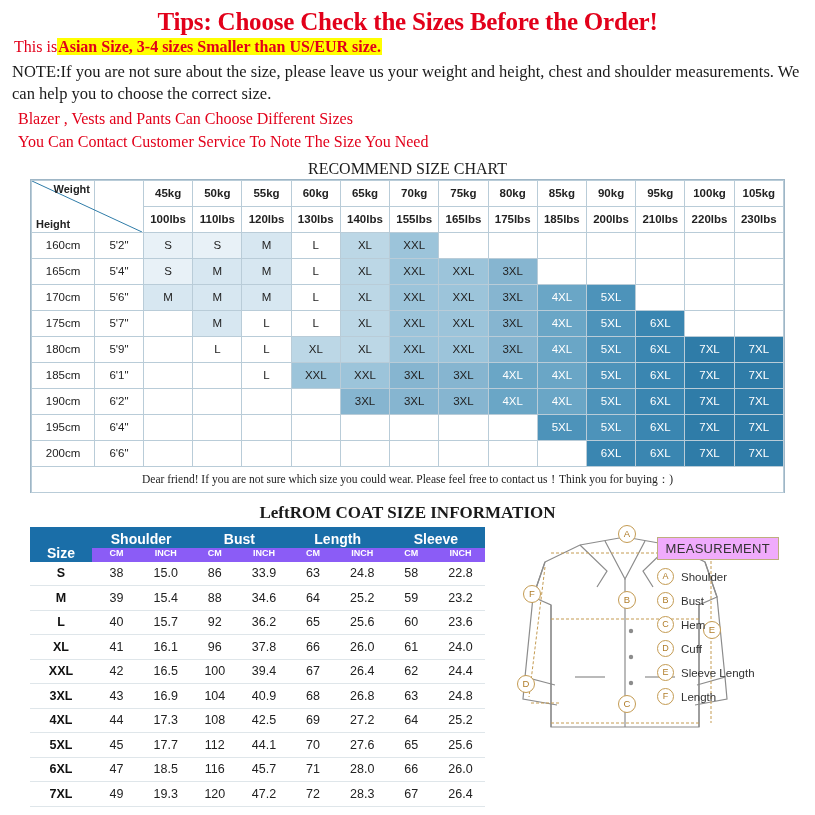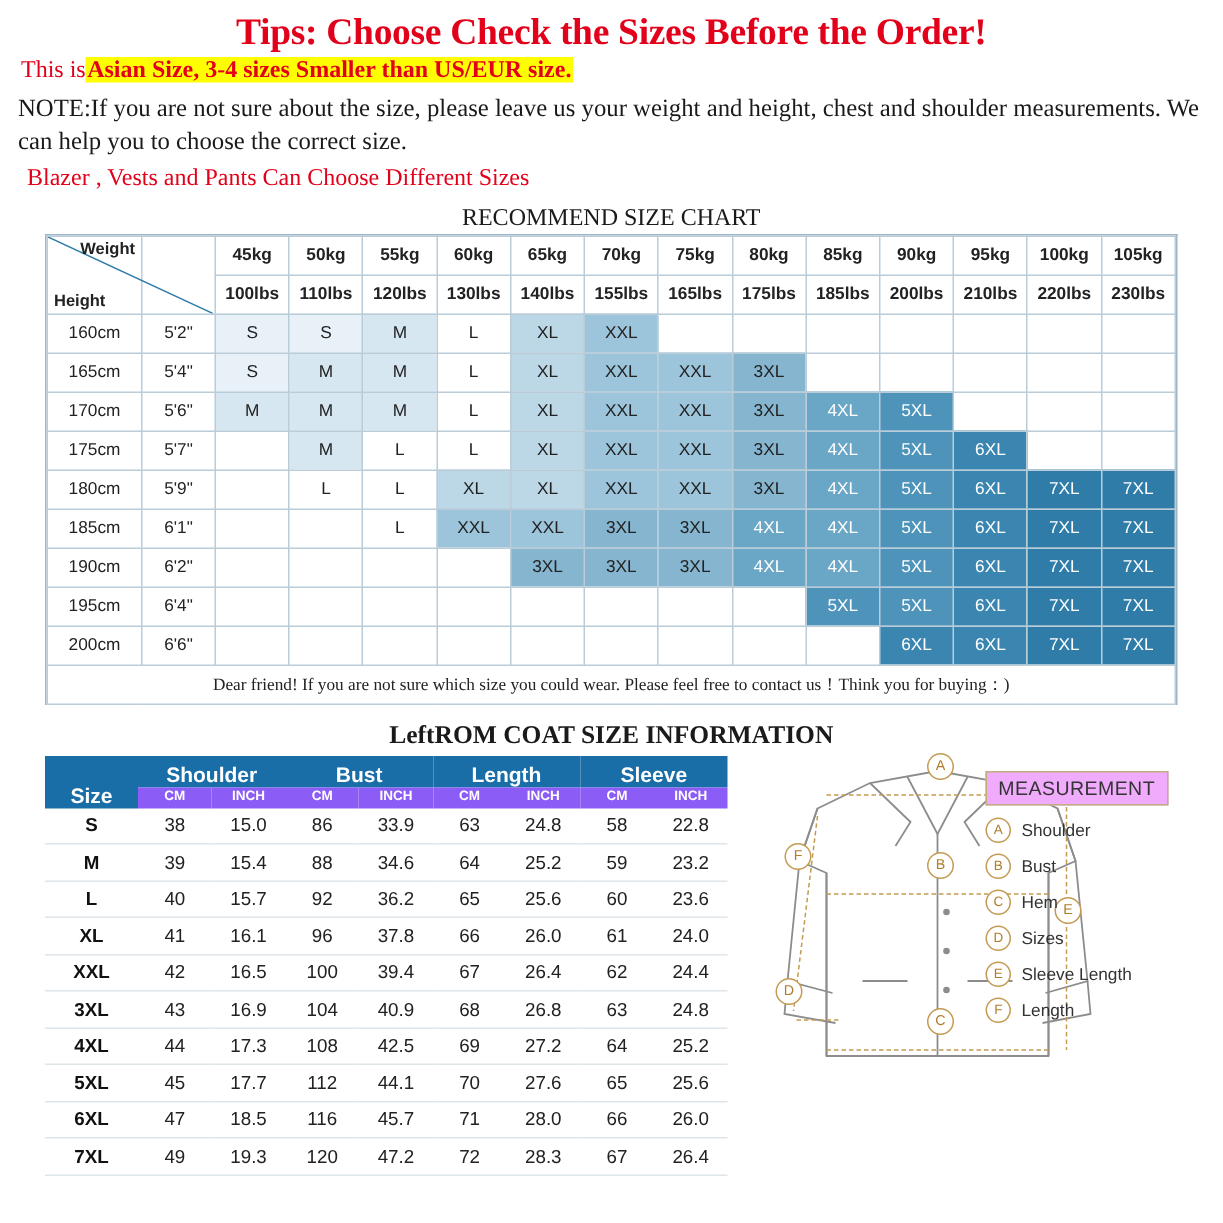--- a/index.html
+++ b/index.html
@@ -241,20 +241,21 @@
 
   <div class="tips-line2">
     <span>This is</span><span class="hl">Asian Size, 3-4 sizes Smaller than US/EUR size.</span>
   </div>
 
   <div class="note">
     <span class="note-label">NOTE:</span><span>If you are not sure about the size, please leave us your weight and height, chest and shoulder measurements. We can help you to choose the correct size.</span>
   </div>
 
   <div class="red-line">Blazer , Vests and Pants Can Choose Different Sizes</div>
+  <div class="red-line">You Can Contact Customer Service To Note The Size You Need</div>
 
   <div class="chart-title">RECOMMEND SIZE CHART</div>
   <div class="chart-wrap">
     <table class="size-chart">
       <tbody id="size-chart-body">
           <tr>
             <td class="corner" rowspan="2">
               <svg class="diag" width="110" height="51" preserveAspectRatio="none" viewBox="0 0 110 51">
                 <line x1="0" y1="0" x2="110" y2="51" stroke="#2f7ca8" stroke-width="1"></line>
               </svg>
@@ -642,21 +643,21 @@
           <div class="legend-item">
             <span class="bubble">B</span>
             <span>Bust</span>
           </div>
           <div class="legend-item">
             <span class="bubble">C</span>
             <span>Hem</span>
           </div>
           <div class="legend-item">
             <span class="bubble">D</span>
-            <span>Sizes</span>
+            <span>Cuff</span>
           </div>
           <div class="legend-item">
             <span class="bubble">E</span>
             <span>Sleeve Length</span>
           </div>
           <div class="legend-item">
             <span class="bubble">F</span>
             <span>Length</span>
           </div>
         </div>

